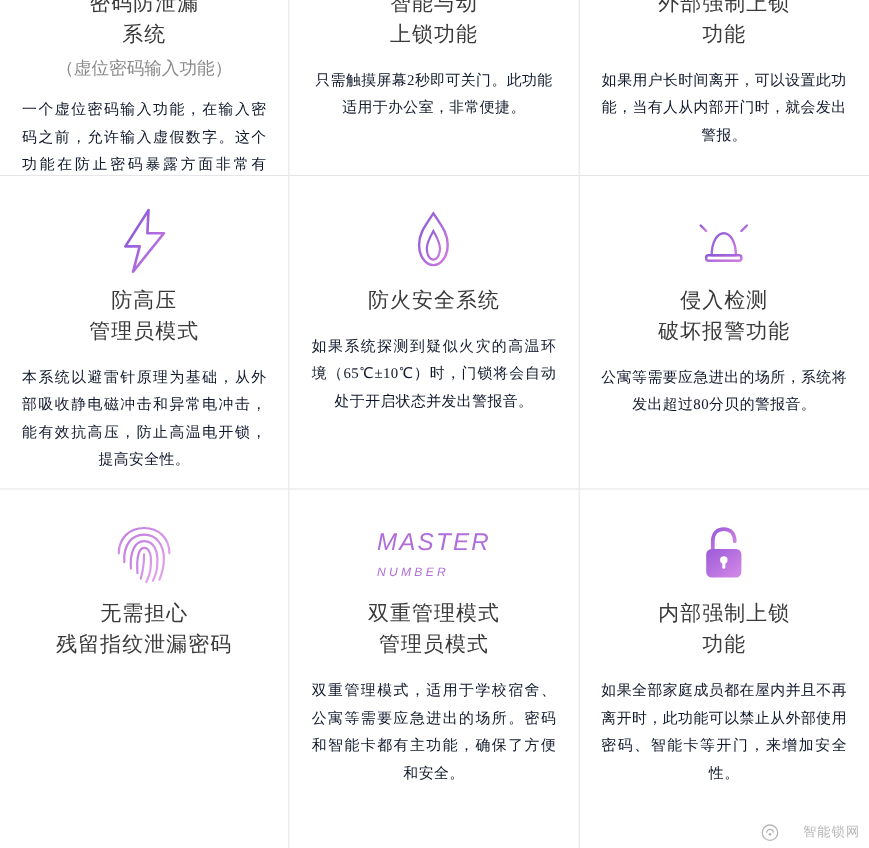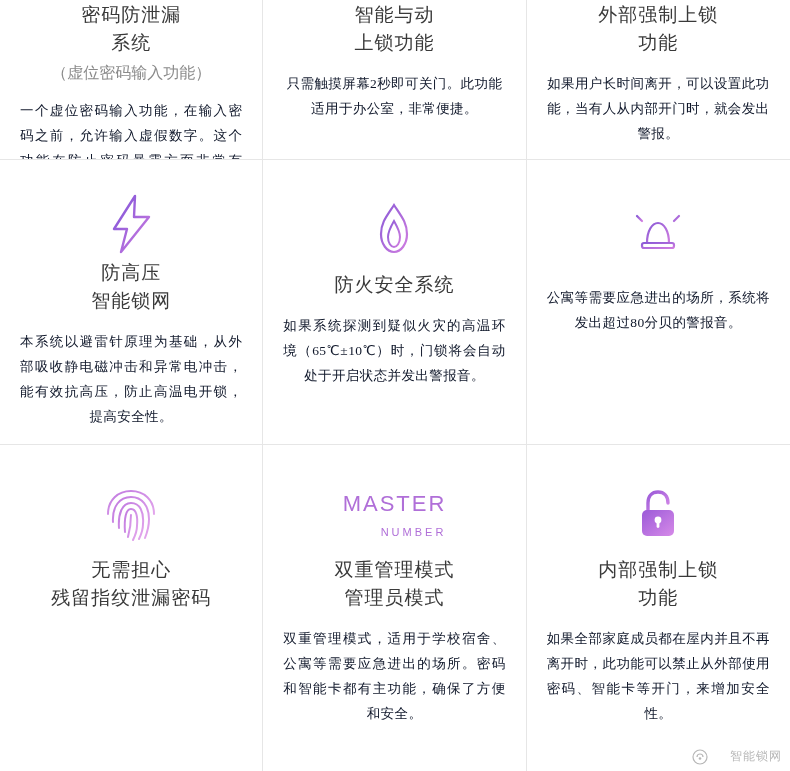--- a/index.html
+++ b/index.html
@@ -15,21 +15,21 @@
   }
   .grid {
     width: 790px;
     display: grid;
     grid-template-columns: 1fr 1fr 1fr;
     grid-template-rows: 160px 285px 326px;
   }
   .cell {
     position: relative;
     box-sizing: border-box;
-    padding: 15px 20px;
+    padding: 4px 20px;
     display: flex;
     flex-direction: column;
     align-items: center;
     overflow: hidden;
   }
   
   .cell.b-right { border-right: 1px solid #e6e6e6; }
   .cell.b-bottom { border-bottom: 1px solid #e6e6e6; }
 
   .icon-wrap {
@@ -65,22 +65,23 @@
     font-family: "Liberation Serif", serif;
     letter-spacing: 0.4px;
   }
   .desc.justify {
     text-align: justify;
     text-align-last: center;
   }
   .row1 .title { margin-top: -14px; }
 
   .master-text {
-    text-align: right;
+    text-align: left;
     line-height: 1;
+    font-style: italic;
   }
   .master-main {
     font-size: 22px;
     letter-spacing: 2px;
     color: #b06fd8;
     font-family: "Liberation Sans", sans-serif;
   }
   .master-sub {
     font-size: 11px;
     letter-spacing: 3px;
@@ -138,21 +139,21 @@
         <defs>
           <linearGradient id="gradBolt" x1="0" y1="0" x2="1" y2="1">
             <stop offset="0%" stop-color="#7b52d8"></stop>
             <stop offset="100%" stop-color="#d07de0"></stop>
           </linearGradient>
         </defs>
         <path d="M30 3 L9 36 L22 36 L16 59 L44 24 L29 24 Z" fill="none" stroke="url(#gradBolt)" stroke-width="2.4" stroke-linejoin="round"></path>
       </svg>
     </div>
     <div class="title">防高压
-智能锁网</div>
+管理员模式</div>
     <div class="desc justify">本系统以避雷针原理为基础，从外部吸收静电磁冲击和异常电冲击，能有效抗高压，防止高温电开锁，提高安全性。</div>
   </div>
 
   <div class="cell b-right b-bottom">
     <div class="icon-wrap">
       <svg width="46" height="58" viewBox="0 0 46 58">
         <defs>
           <linearGradient id="gradFlame" x1="0" y1="0" x2="1" y2="1">
             <stop offset="0%" stop-color="#8a5ad6"></stop>
             <stop offset="100%" stop-color="#d07de0"></stop>
@@ -177,20 +178,22 @@
         </defs>
         <path d="M17 42 C17 30 22 22 28 22 C34 22 39 30 39 42 Z" fill="none" stroke="url(#gradSiren)" stroke-width="2.2" stroke-linejoin="round"></path>
         <rect x="12" y="42" width="32" height="5" rx="2" fill="none" stroke="url(#gradSiren)" stroke-width="2.2"></rect>
         <line x1="28" y1="22" x2="28" y2="13" stroke="url(#gradSiren)" stroke-width="2.2" stroke-linecap="round"></line>
         <line x1="12" y1="20" x2="7" y2="15" stroke="url(#gradSiren)" stroke-width="2.2" stroke-linecap="round"></line>
         <line x1="44" y1="20" x2="49" y2="15" stroke="url(#gradSiren)" stroke-width="2.2" stroke-linecap="round"></line>
         <line x1="8" y1="35" x2="2" y2="35" stroke="url(#gradSiren)" stroke-width="2.2" stroke-linecap="round"></line>
         <line x1="48" y1="35" x2="54" y2="35" stroke="url(#gradSiren)" stroke-width="2.2" stroke-linecap="round"></line>
       </svg>
     </div>
+    <div class="title">侵入检测
+破坏报警功能</div>
     <div class="desc justify">公寓等需要应急进出的场所，系统将发出超过80分贝的警报音。</div>
   </div>
 
   <div class="cell b-right">
     <div class="icon-wrap">
       <svg width="62" height="62" viewBox="0 0 62 62">
         <defs>
           <linearGradient id="gradFp" x1="0" y1="0" x2="1" y2="1">
             <stop offset="0%" stop-color="#c07ae0"></stop>
             <stop offset="100%" stop-color="#e3a6ec"></stop>

